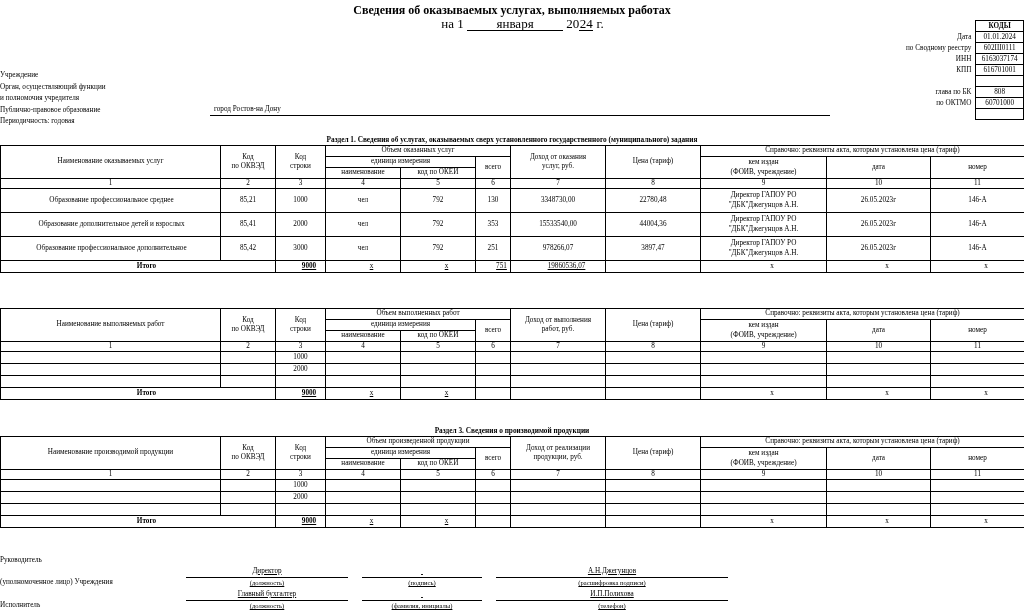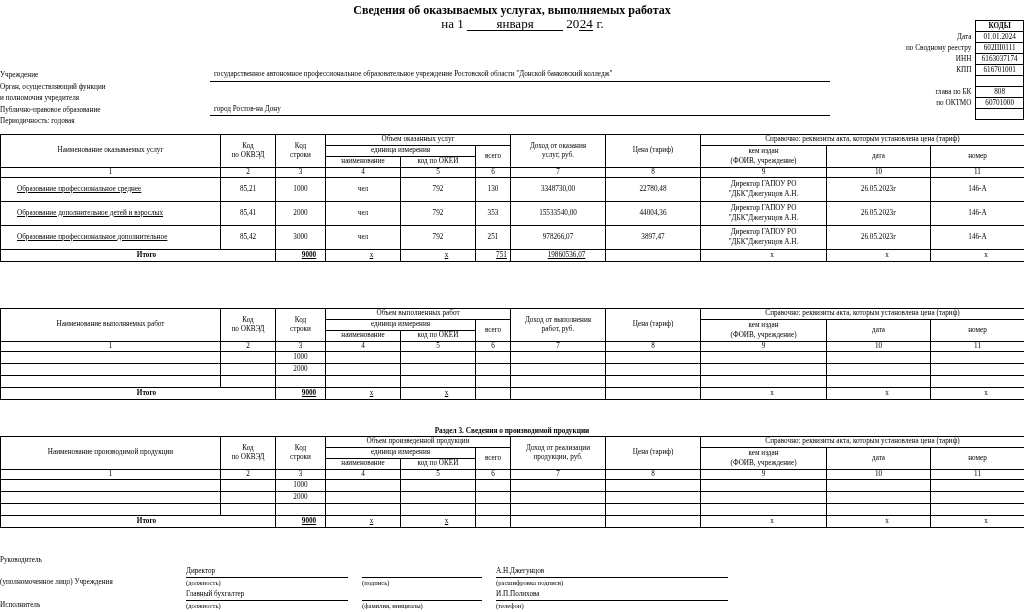--- a/index.html
+++ b/index.html
@@ -134,23 +134,22 @@
     height: 9px;
     line-height: 9px;
   }
   table.grid .datarow td {
     height: 23px;
   }
   table.grid .emptyrow td {
     height: 11px;
   }
   table.grid .name-cell {
-    text-align: left;
-    padding-left: 16px;
-    text-decoration: underline;
+    text-align: center;
+    padding-left: 4px;
   }
   table.grid .total-row td {
     height: 11px;
     line-height: 11px;
     font-weight: bold;
     padding-left: 19px;
   }
   table.grid .total-row td.norm { font-weight: normal; }
   .thick-left  { border-left: 1.6px solid #000 !important; }
   .thick-right { border-right: 1.6px solid #000 !important; }
@@ -168,21 +167,22 @@
     align-items: flex-end;
   }
   .sig-label {
     width: 186px;
     flex: 0 0 186px;
     white-space: nowrap;
     line-height: 11px;
   }
   .sig-field {
     flex: 0 0 auto;
-    text-align: left;
+    text-align: center;
+    text-decoration: underline;
   }
   .sig-value {
     border-bottom: 1px solid #000;
     line-height: 11px;
     white-space: nowrap;
   }
   .sig-caption {
     font-size: 6.6px;
     line-height: 10px;
   }
@@ -254,40 +254,40 @@
       <tr>
         <td class="lbl"></td>
         <td class="blank"></td>
       </tr>
     </tbody>
   </table>
 
   <div class="orginfo">
     <div class="orginfo-row">
       <div class="orginfo-label">Учреждение</div>
-      <div class="orginfo-value">государственное автономное профессиональное образовательное учреждение Ростовской области "Донской банковский колледж"</div>
     </div>
     <div class="orginfo-row">
       <div class="orginfo-label">Орган, осуществляющий функции</div>
       <div class="orginfo-value plain"></div>
     </div>
     <div class="orginfo-row">
       <div class="orginfo-label">и полномочия учредителя</div>
     </div>
     <div class="orginfo-row">
       <div class="orginfo-label">Публично-правовое образование</div>
       <div class="orginfo-value">город Ростов-на Дону</div>
     </div>
     <div class="orginfo-row">
       <div class="orginfo-label">Периодичность: годовая</div>
       <div class="orginfo-value plain"></div>
     </div>
   </div>
 
   <div style="position:absolute; left:0; top:134px; width:1024px;">
+    <div class="sec-head">Раздел 1. Сведения об услугах, оказываемых сверх установленного государственного (муниципального) задания</div>
     <table class="grid">
       <colgroup>
         <col style="width:220px">
           <col style="width:55px">
           <col style="width:50px">
         <col style="width:75px">
           <col style="width:75px">
           <col style="width:35px">
         <col style="width:95px">
           <col style="width:95px">

